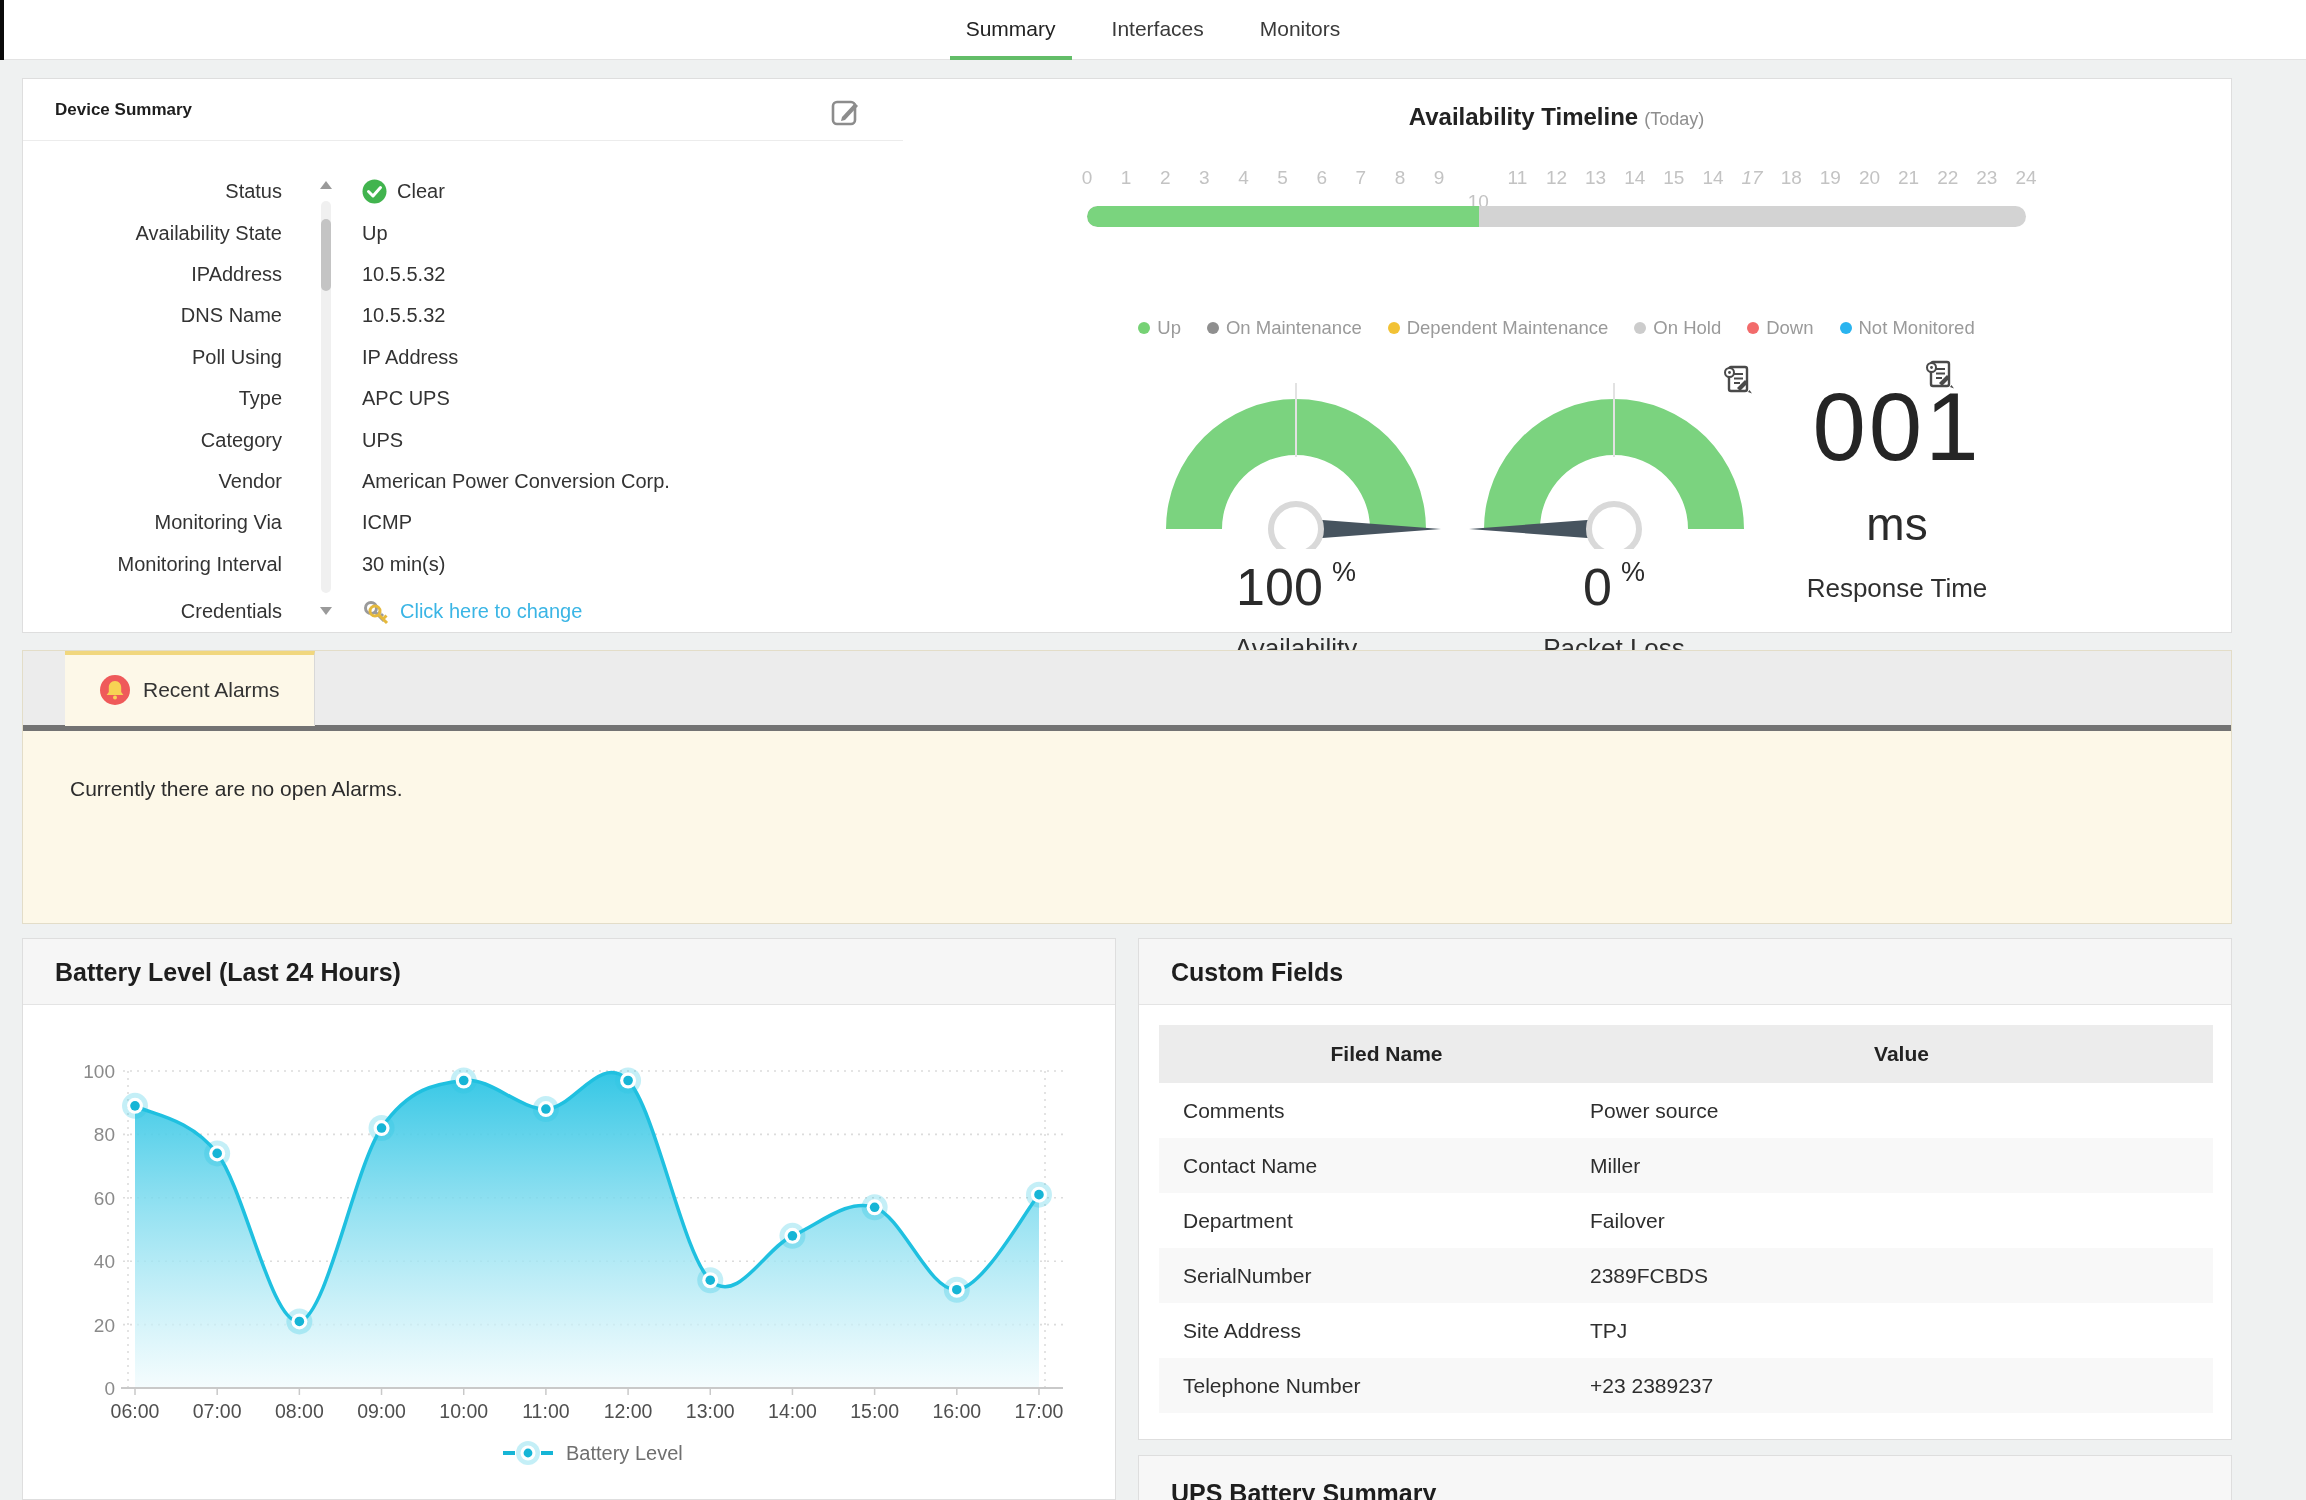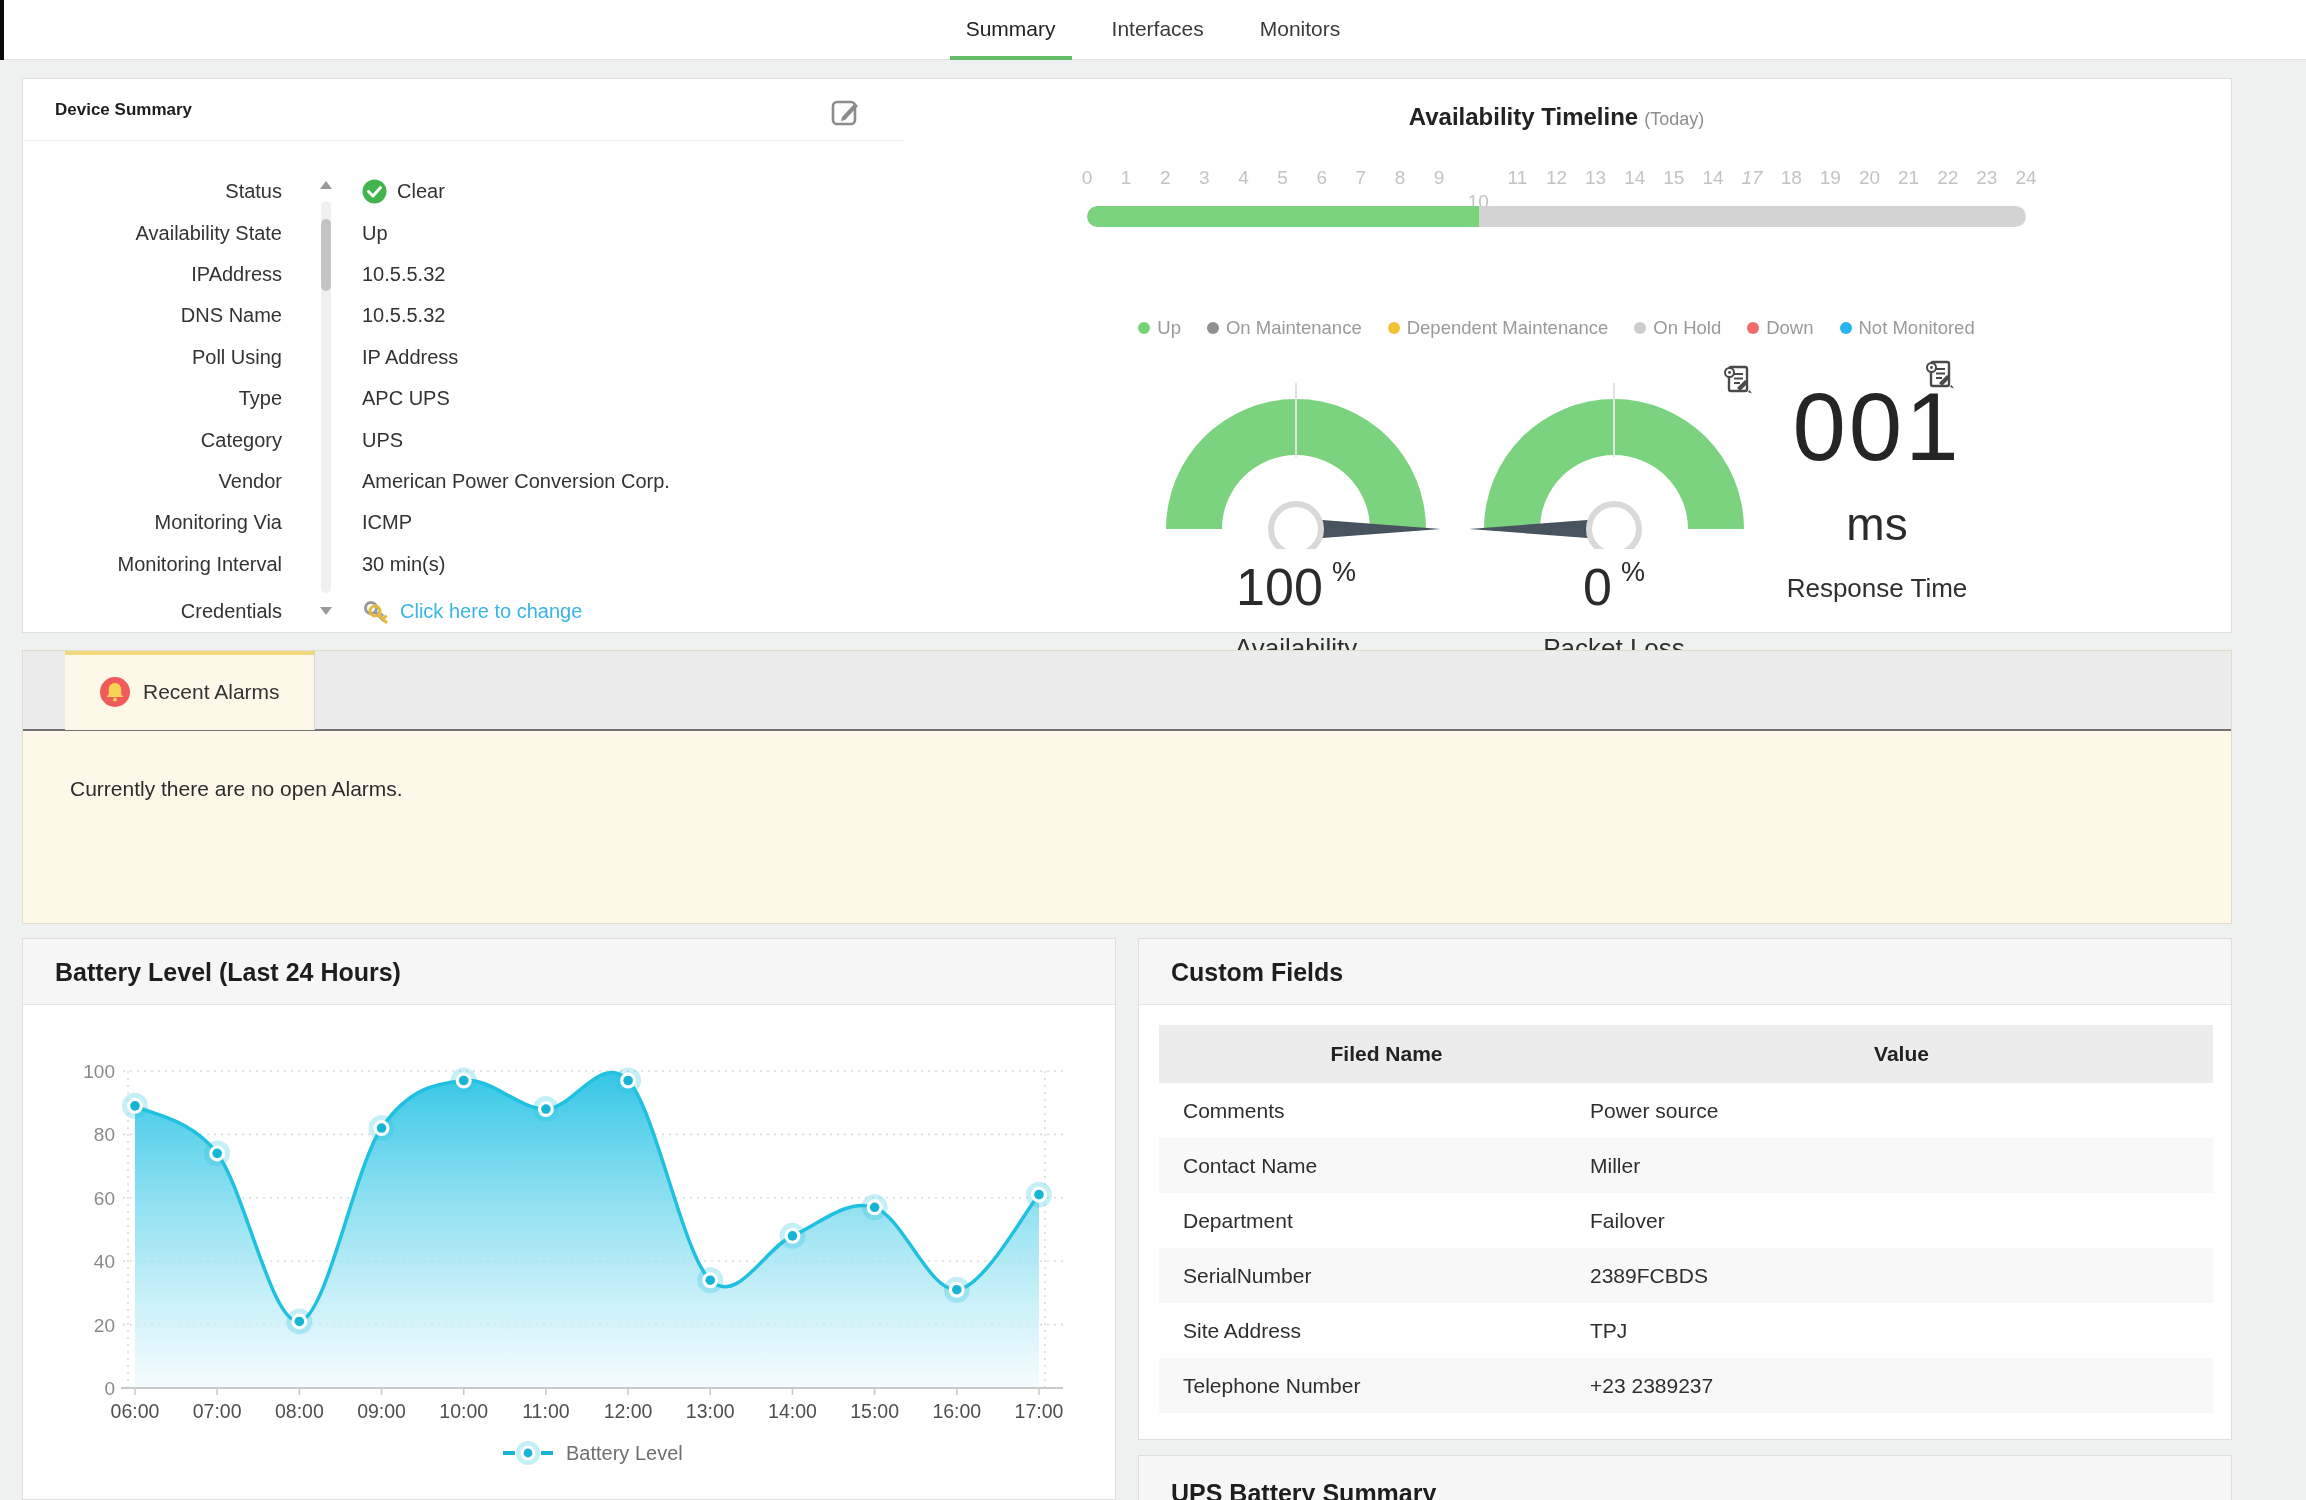--- a/index.html
+++ b/index.html
@@ -48,21 +48,21 @@
   .gauge-cell { position:absolute; top:300px; width:300px; text-align:center; }
   .gauge-value { margin-top:8px; font-size:52px; color:#2b2b2b; }
   .gauge-value sup { font-size:27px; vertical-align:24px; margin-left:9px; color:#2b2b2b; }
   .gauge-label { margin-top:16px; font-size:26px; color:#2f2f2f; }
   .big-number { font-size:96px; color:#252525; letter-spacing:3px; line-height:1; margin-top:44px; height:118px; }
   .unit-ms { font-size:46px; color:#2b2b2b; margin-top:0px; }
   .report-btn { position:absolute; width:30px; height:32px; cursor:pointer; }
 
   
   #panel-alarms { left:22px; top:650px; width:2210px; height:274px; background:#fdf8e8; border:1px solid #e3ddc8; }
-  .alarm-tabbar { position:relative; height:80px; background:#ececec; border-bottom:2px solid #737373; display:flex;padding-left:42px; }
+  .alarm-tabbar { position:relative; height:80px; background:#ececec; border-bottom:6px solid #737373; display:flex;padding-left:42px; }
   .alarm-tab { display:flex; align-items:center; gap:12px; padding:0 34px; font-size:21px; color:#333; border-right:1px solid #d8d8d8; cursor:pointer; }
   .alarm-tab.active { background:#fdf8e8; border-top:4px solid #f1d77e; border-bottom:1px solid #fdf8e8; margin-bottom:-1px; }
   .alarm-body { padding:46px 0 0 47px; font-size:21px; color:#2c2c2c; }
 
   
   #panel-battery { left:22px; top:938px; width:1094px; height:562px; overflow:hidden; }
   #battery-chart { position:absolute; left:0; top:66px; width:1094px; height:496px; }
 
   
   #panel-custom { left:1138px; top:938px; width:1094px; height:502px; }
@@ -271,21 +271,21 @@
             <svg width="300" height="170" viewBox="0 0 300 170">
       <path d="M20 150 A130 130 0 0 1 280 150 L224 150 A74 74 0 0 0 76 150 Z" fill="#7bd37f"></path>
       <line x1="150" y1="4" x2="150" y2="78" stroke="#e2e2e2" stroke-width="2"></line>
       <polygon points="150,139 150,161 5,149.99999999999997" fill="#47545f"></polygon>
       <circle cx="150" cy="150" r="25" fill="#fff" stroke="#d9d9d9" stroke-width="6"></circle>
     </svg>
           </div>
         <div class="gauge-value"><span>0</span><sup>%</sup></div>
         <div class="gauge-label">Packet Loss</div>
       </div>
-      <div class="gauge-cell" style="left:664px; top:256px;">
+      <div class="gauge-cell" style="left:684px; top:256px;">
         <div class="big-number">001</div>
         <div class="unit-ms">ms</div>
         <div class="gauge-label" style="margin-top:22px;">Response Time</div>
       </div>
     </div>
   </div>
 
   <div class="panel" id="panel-alarms">
     <div class="alarm-tabbar">
       <div class="alarm-tab active">

